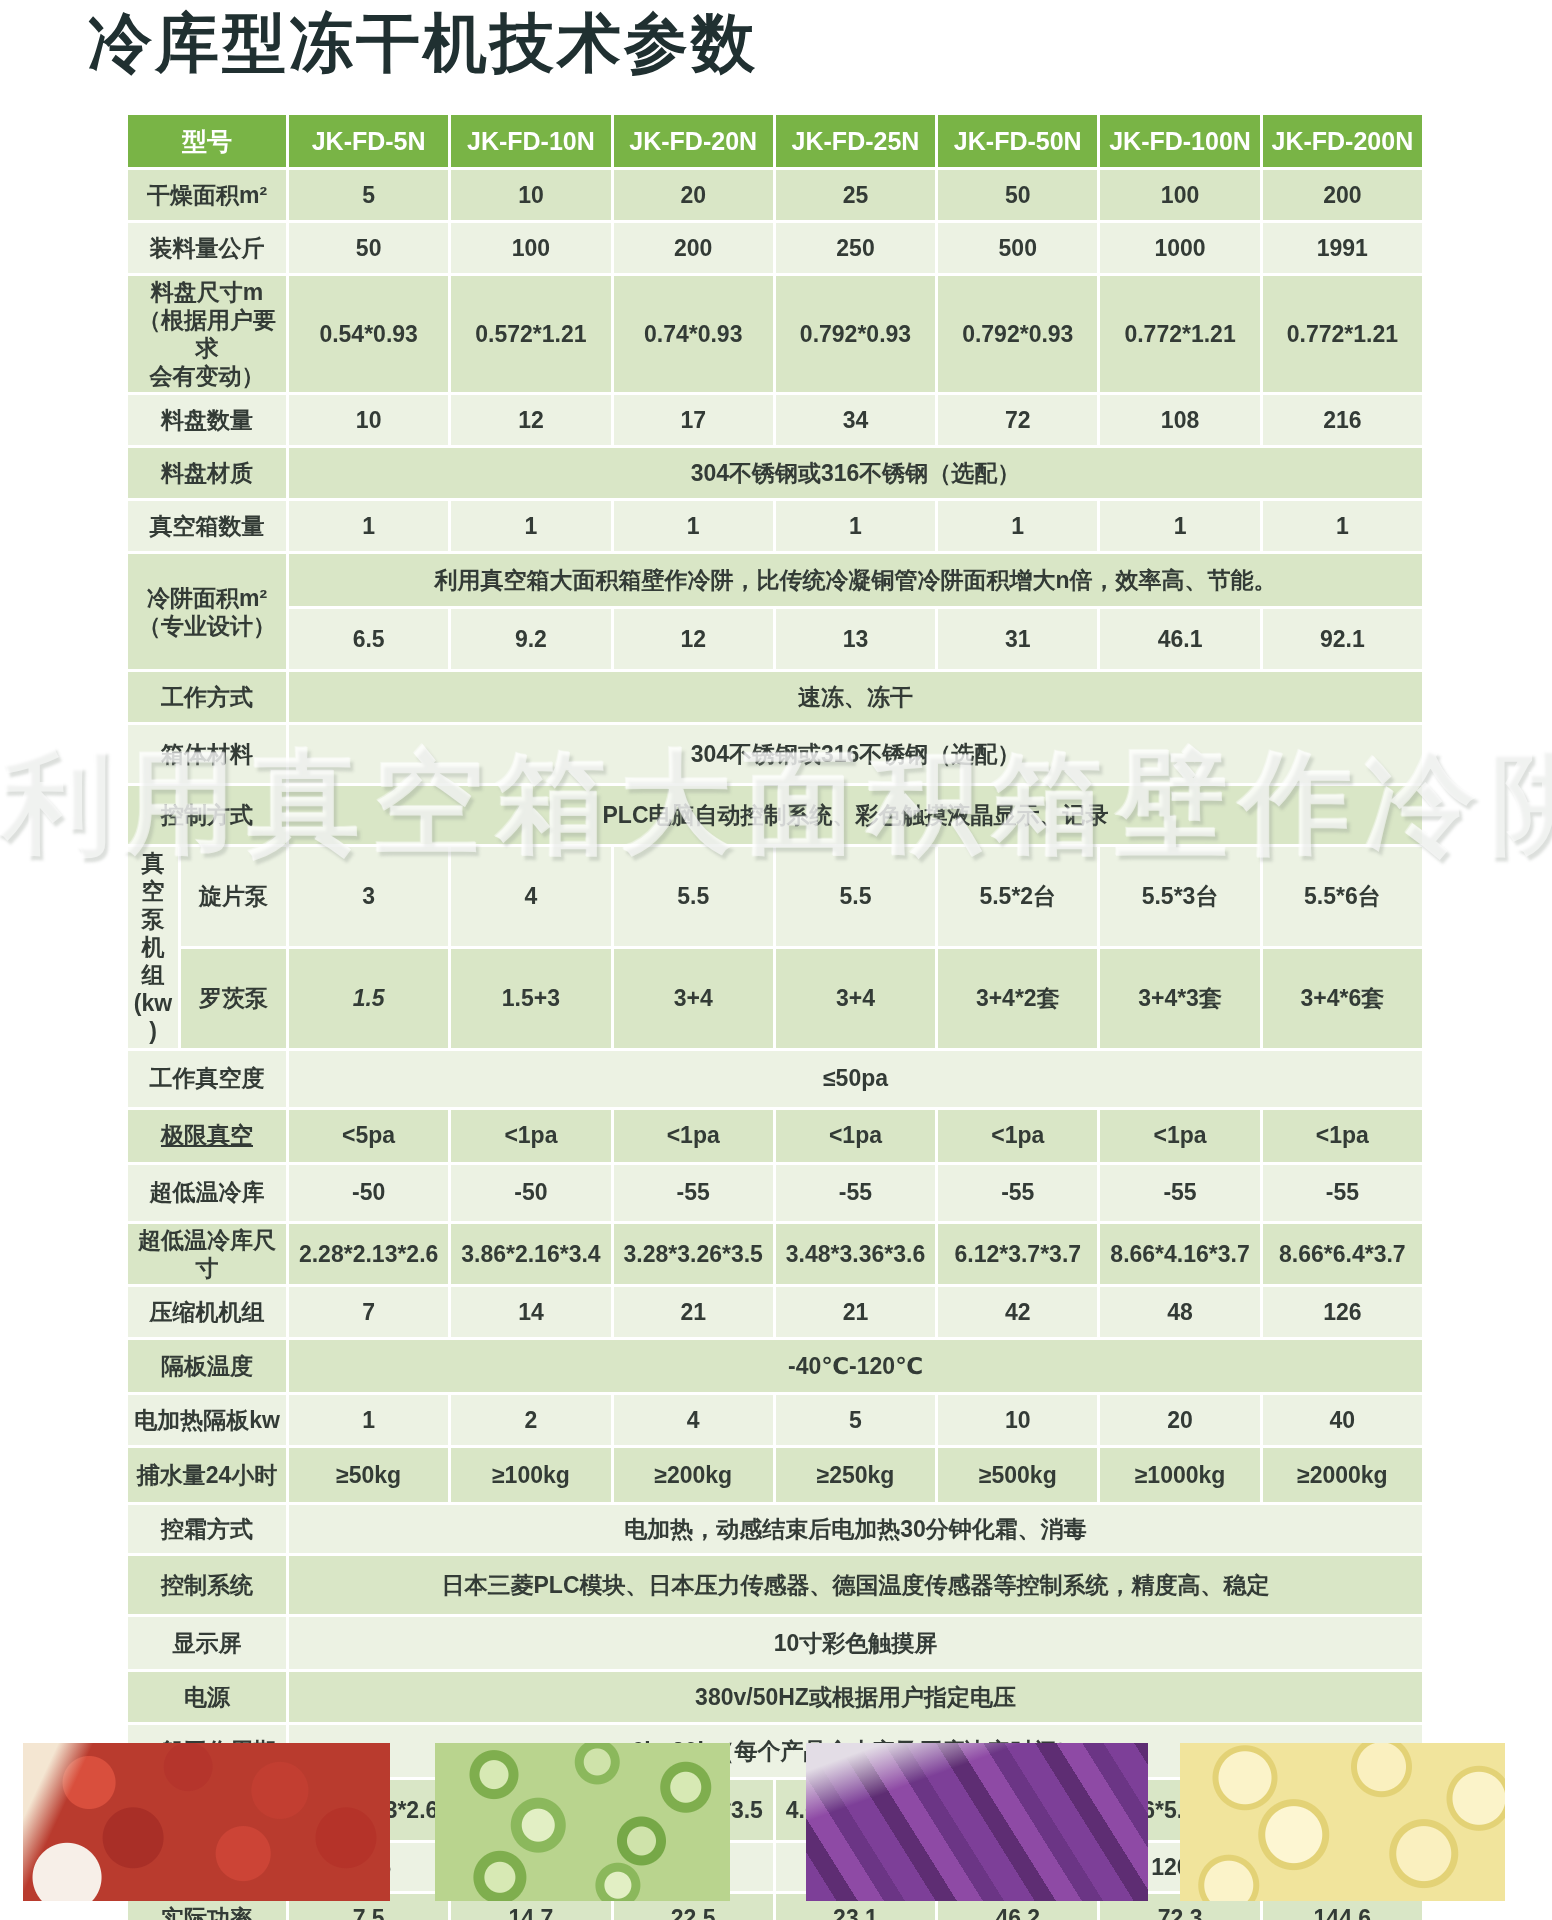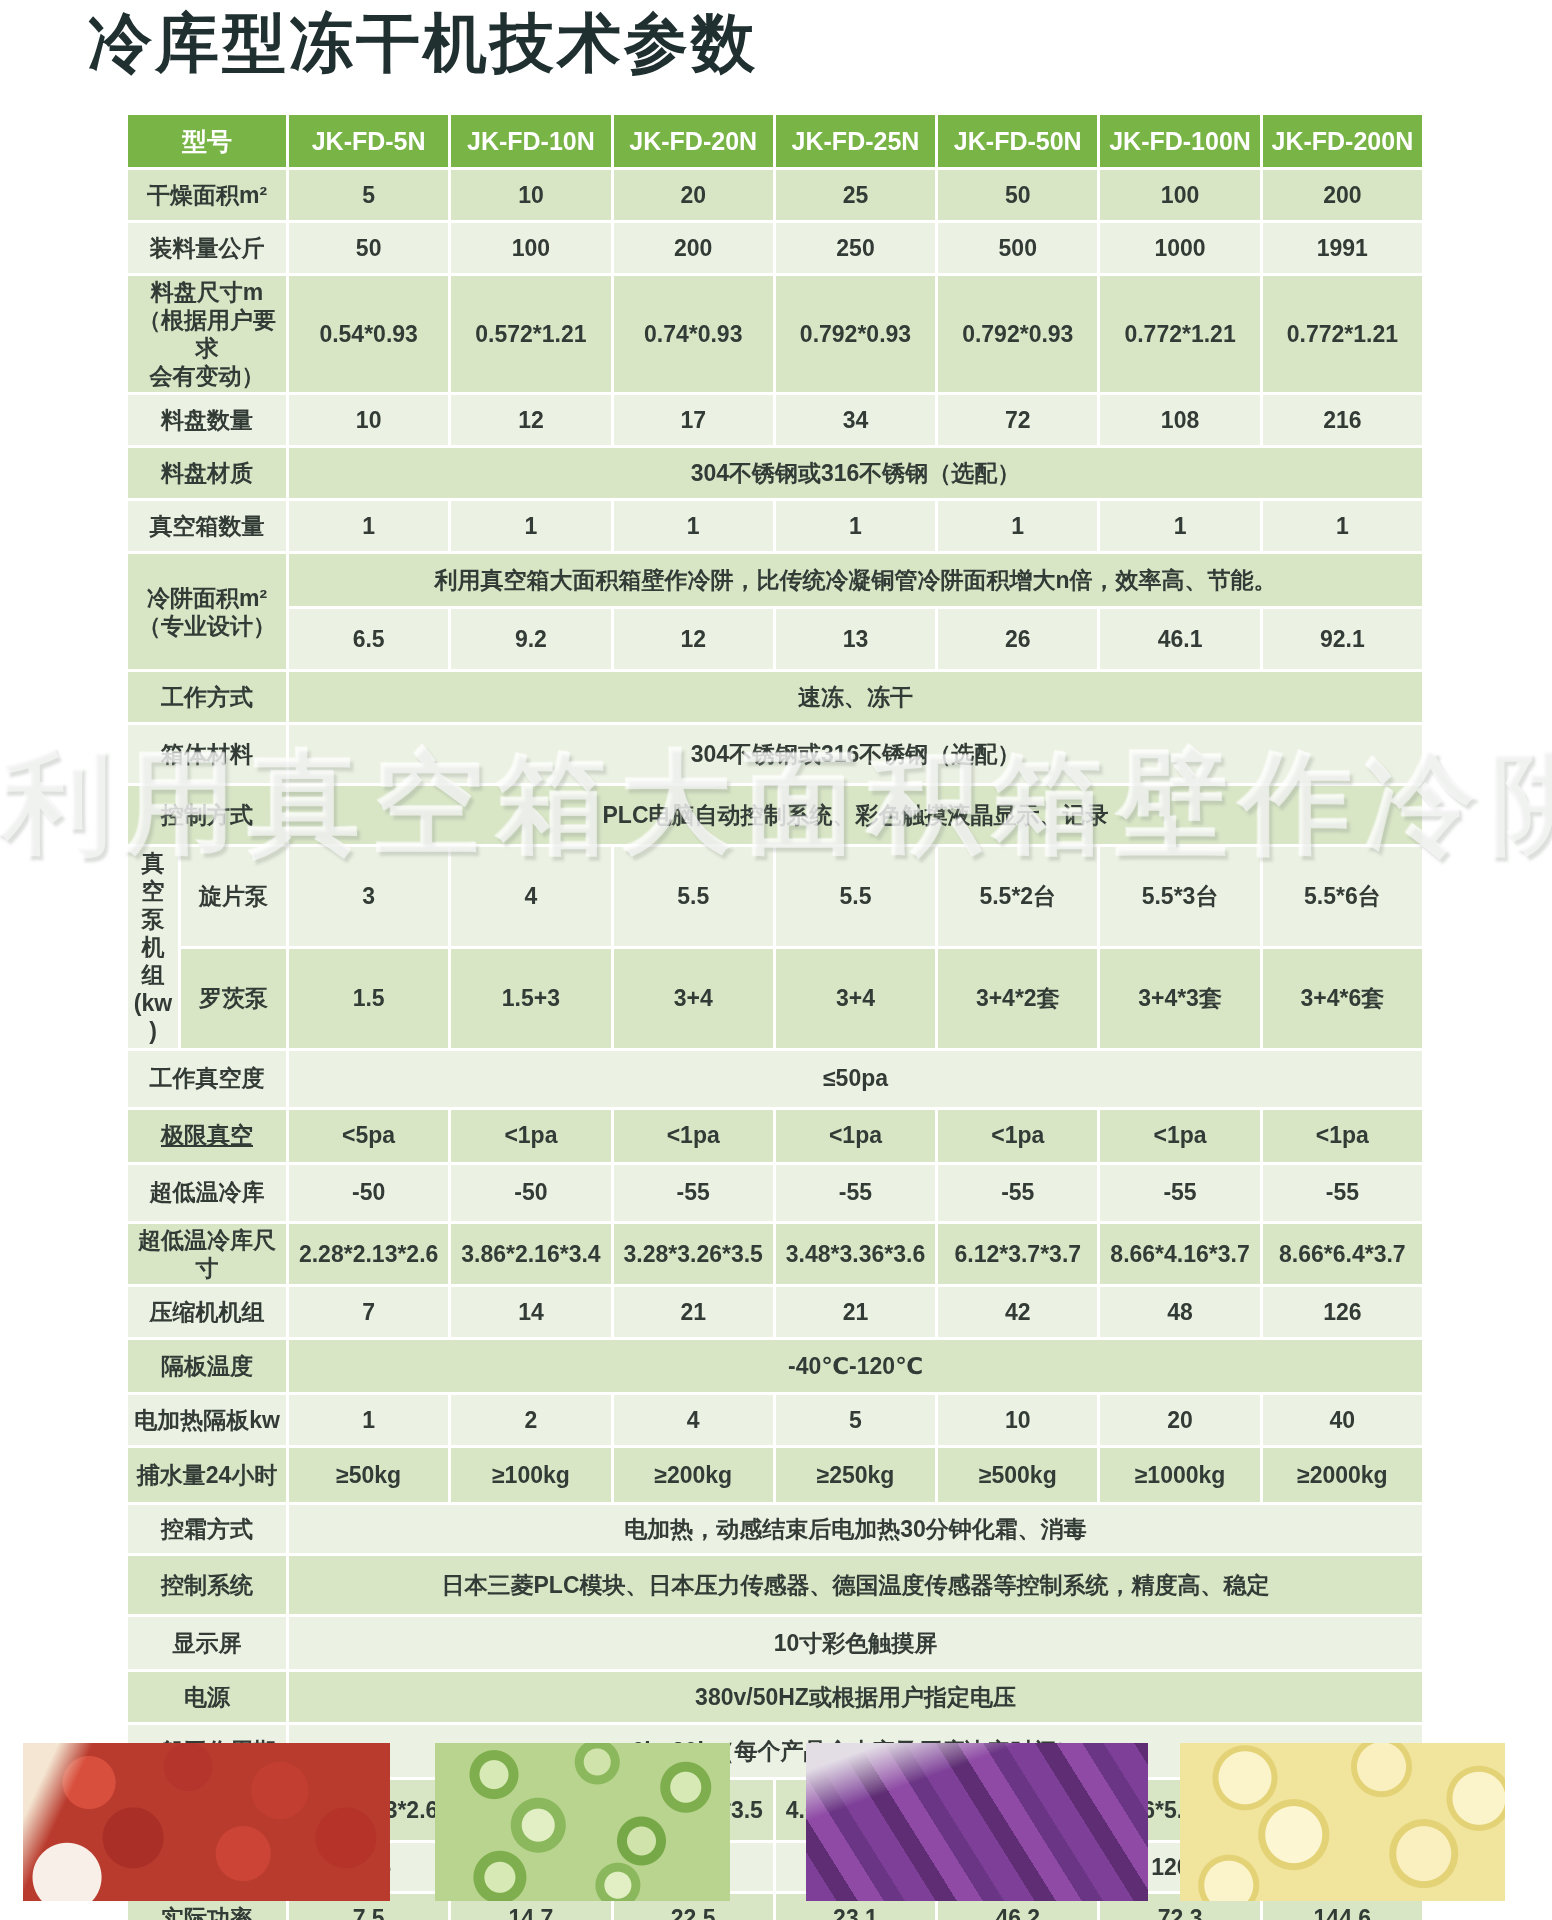--- a/index.html
+++ b/index.html
@@ -162,21 +162,21 @@
       <tr>
         <td class="dark" colspan="2" rowspan="2">冷阱面积m²
 （专业设计）</td>
         <td class="dark" colspan="7" style="height: 48px;">利用真空箱大面积箱壁作冷阱，比传统冷凝铜管冷阱面积增大n倍，效率高、节能。</td>
       </tr>
       <tr>
         <td class="light" style="height: 56px;">6.5</td>
         <td class="light" style="height: 56px;">9.2</td>
         <td class="light" style="height: 56px;">12</td>
         <td class="light" style="height: 56px;">13</td>
-        <td class="light" style="height: 56px;">26</td>
+        <td class="light" style="height: 56px;">31</td>
         <td class="light" style="height: 56px;">46.1</td>
         <td class="light" style="height: 56px;">92.1</td>
       </tr>
       <tr>
         <td class="dark" colspan="2" style="height: 46px;">工作方式</td>
         <td class="dark" colspan="7" style="height: 46px;">速冻、冻干</td>
       </tr>
       <tr>
         <td class="light" colspan="2" style="height: 54px;">箱体材料</td>
         <td class="light" colspan="7" style="height: 54px;">304不锈钢或316不锈钢（选配）</td>
@@ -193,21 +193,21 @@
         <td class="light" style="height: 50px;">3</td>
         <td class="light" style="height: 50px;">4</td>
         <td class="light" style="height: 50px;">5.5</td>
         <td class="light" style="height: 50px;">5.5</td>
         <td class="light" style="height: 50px;">5.5*2台</td>
         <td class="light" style="height: 50px;">5.5*3台</td>
         <td class="light" style="height: 50px;">5.5*6台</td>
       </tr>
       <tr>
         <td class="dark" style="height: 50px;">罗茨泵</td>
-        <td class="dark" style="height: 50px;">1.5</td>
+        <td class="dark" style="height: 50px; font-style: italic;">1.5</td>
         <td class="dark" style="height: 50px;">1.5+3</td>
         <td class="dark" style="height: 50px;">3+4</td>
         <td class="dark" style="height: 50px;">3+4</td>
         <td class="dark" style="height: 50px;">3+4*2套</td>
         <td class="dark" style="height: 50px;">3+4*3套</td>
         <td class="dark" style="height: 50px;">3+4*6套</td>
       </tr>
       <tr>
         <td class="light" colspan="2" style="height: 52px;">工作真空度</td>
         <td class="light" colspan="7" style="height: 52px;">≤50pa</td>

